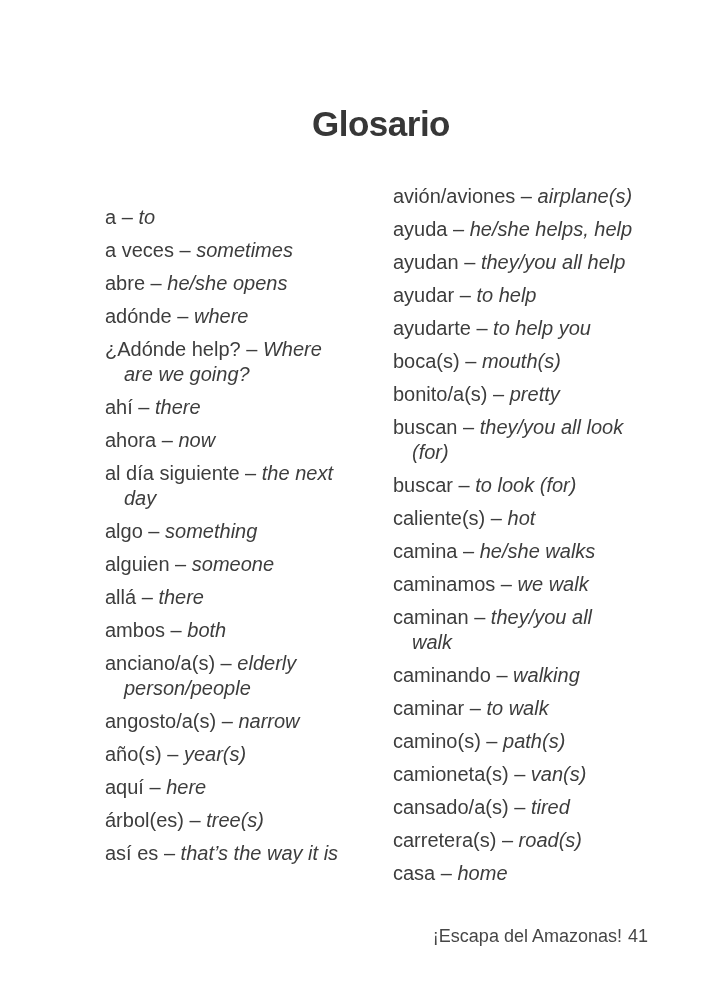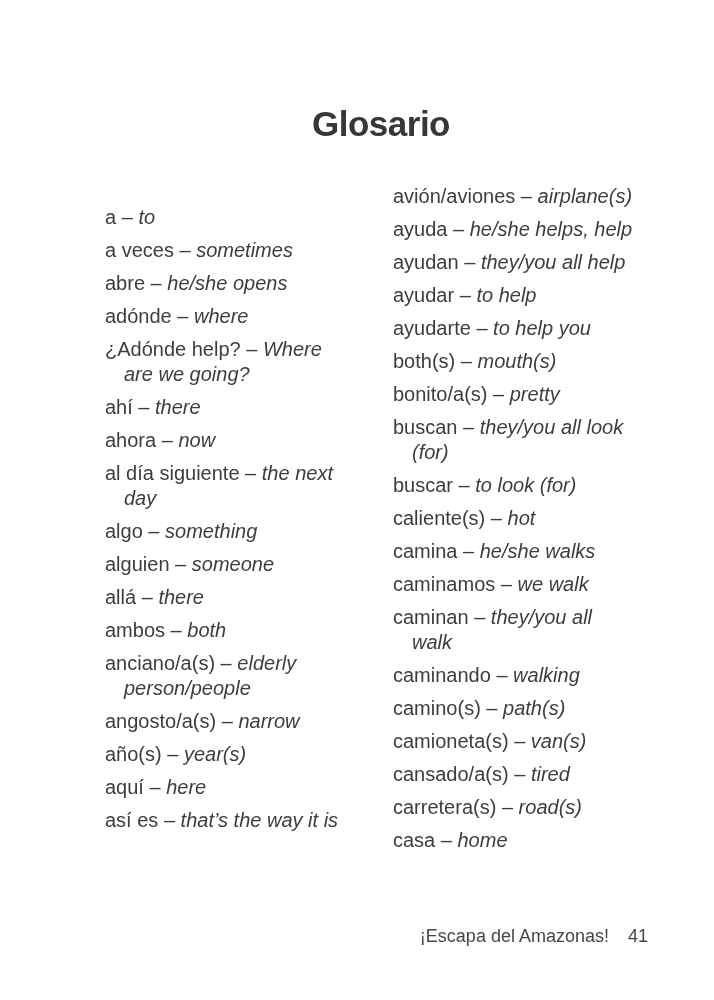--- a/index.html
+++ b/index.html
@@ -49,21 +49,21 @@
     white-space: pre-wrap;
   }
   .page-footer {
     position: absolute;
     top: 926px;
     right: 66px;
     font-size: 18px;
     color: #464646;
     white-space: nowrap;
   }
-  .page-number { margin-left: 19px; }
+  .page-number { margin-left: 6px; }
 </style>
 </head>
 <body>
 
 <div class="page">
 
   <h1 class="page-title">Glosario</h1>
 
   <div class="columns">
 
@@ -98,57 +98,59 @@
         <div class="entry"><span class="term">anciano/a(s)</span><span class="sep"> – </span><span class="def">elderly
 person/people</span></div>
 
         <div class="entry"><span class="term">angosto/a(s)</span><span class="sep"> – </span><span class="def">narrow</span></div>
 
 
         <div class="entry"><span class="term">año(s)</span><span class="sep"> – </span><span class="def">year(s)</span></div>
 
         <div class="entry"><span class="term">aquí</span><span class="sep"> – </span><span class="def">here</span></div>
 
+        <div class="entry"><span class="term">árbol(es)</span><span class="sep"> – </span><span class="def">tree(s)</span></div>
 
         <div class="entry"><span class="term">así es</span><span class="sep"> – </span><span class="def">that’s the way it is</span></div>
       </div>
 
     <div class="col col-right">
 
         <div class="entry"><span class="term">avión/aviones</span><span class="sep"> – </span><span class="def">airplane(s)</span></div>
 
         <div class="entry"><span class="term">ayuda</span><span class="sep"> – </span><span class="def">he/she helps, help</span></div>
 
         <div class="entry"><span class="term">ayudan</span><span class="sep"> – </span><span class="def">they/you all help</span></div>
 
         <div class="entry"><span class="term">ayudar</span><span class="sep"> – </span><span class="def">to help</span></div>
 
         <div class="entry"><span class="term">ayudarte</span><span class="sep"> – </span><span class="def">to help you</span></div>
 
-        <div class="entry"><span class="term">both(s)</span><span class="sep"> – </span><span class="def">mouth(s)</span></div>
+        <div class="entry"><span class="term">boca(s)</span><span class="sep"> – </span><span class="def">mouth(s)</span></div>
 
         <div class="entry"><span class="term">bonito/a(s)</span><span class="sep"> – </span><span class="def">pretty</span></div>
 
         <div class="entry"><span class="term">buscan</span><span class="sep"> – </span><span class="def">they/you all look
 (for)</span></div>
 
         <div class="entry"><span class="term">buscar</span><span class="sep"> – </span><span class="def">to look (for)</span></div>
 
 
         <div class="entry"><span class="term">caliente(s)</span><span class="sep"> – </span><span class="def">hot</span></div>
 
         <div class="entry"><span class="term">camina</span><span class="sep"> – </span><span class="def">he/she walks</span></div>
 
         <div class="entry"><span class="term">caminamos</span><span class="sep"> – </span><span class="def">we walk</span></div>
 
         <div class="entry"><span class="term">caminan</span><span class="sep"> – </span><span class="def">they/you all
 walk</span></div>
 
         <div class="entry"><span class="term">caminando</span><span class="sep"> – </span><span class="def">walking</span></div>
 
+        <div class="entry"><span class="term">caminar</span><span class="sep"> – </span><span class="def">to walk</span></div>
 
         <div class="entry"><span class="term">camino(s)</span><span class="sep"> – </span><span class="def">path(s)</span></div>
 
         <div class="entry"><span class="term">camioneta(s)</span><span class="sep"> – </span><span class="def">van(s)</span></div>
 
         <div class="entry"><span class="term">cansado/a(s)</span><span class="sep"> – </span><span class="def">tired</span></div>
 
         <div class="entry"><span class="term">carretera(s)</span><span class="sep"> – </span><span class="def">road(s)</span></div>
 
         <div class="entry"><span class="term">casa</span><span class="sep"> – </span><span class="def">home</span></div>

